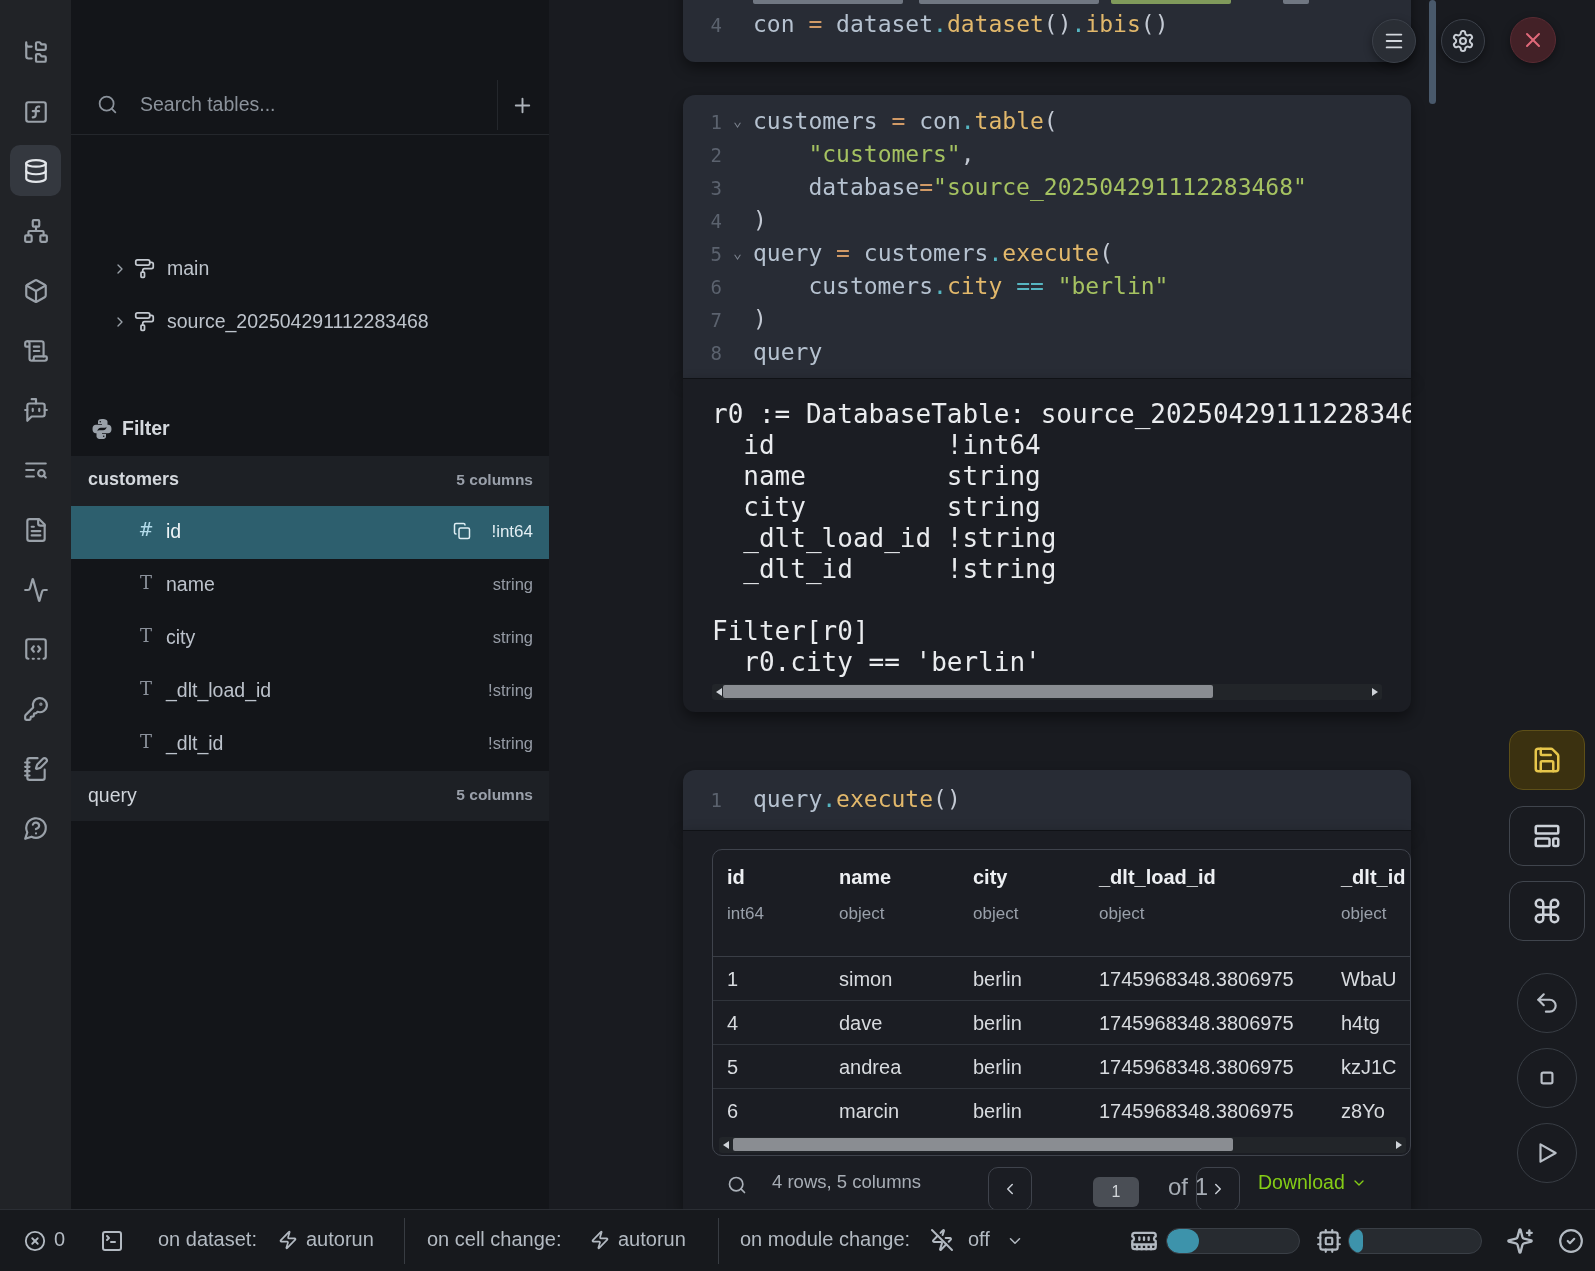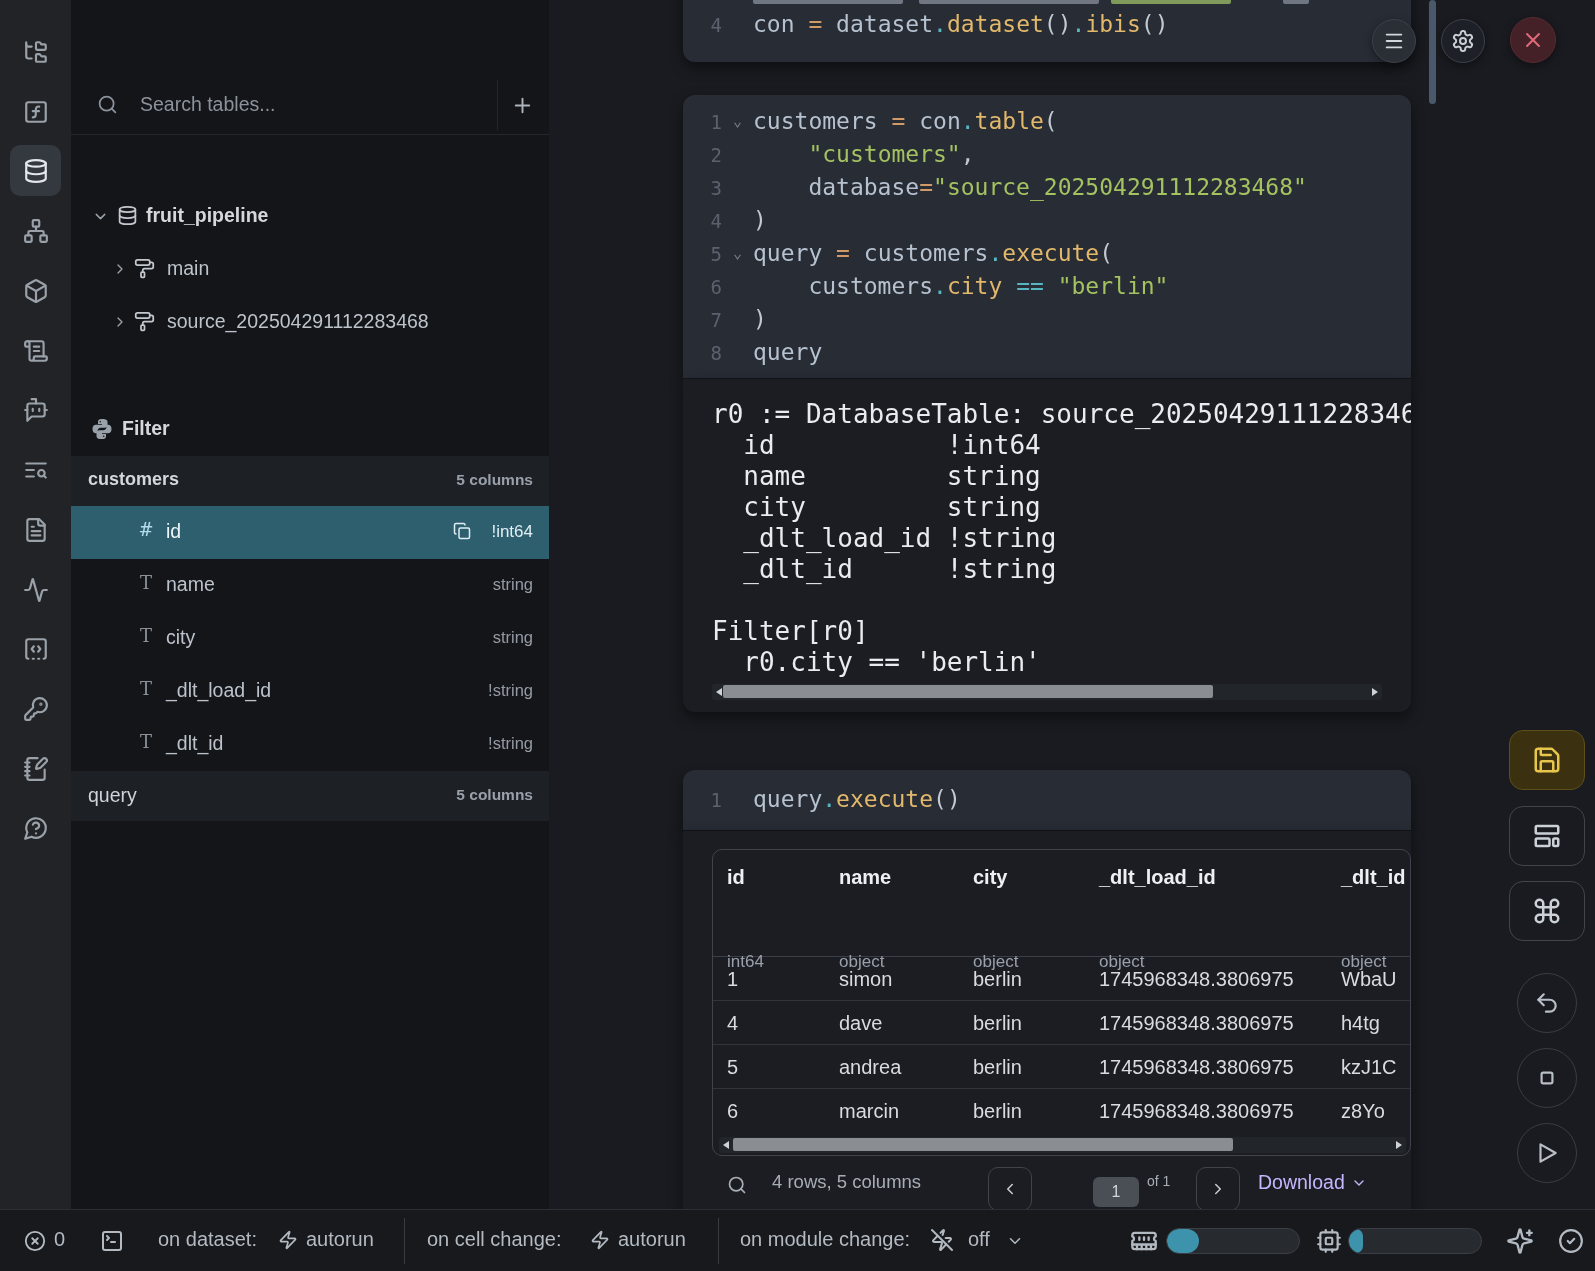--- a/index.html
+++ b/index.html
@@ -87,33 +87,33 @@
   .arrL,.arrR { position:absolute; top:4px; width:0; height:0;
                 border-top:4px solid transparent; border-bottom:4px solid transparent; }
   .arrL { left:4px; border-right:6px solid #cfd3d8; }
   .arrR { right:4px; border-left:6px solid #cfd3d8; }
 
   
   .tablebox { position:absolute; left:29px; top:18px; width:699px; height:307px;
               border:1px solid #3f434c; border-radius:10px; overflow:hidden; }
   .thead { position:absolute; left:0; top:0; width:100%; height:107px; border-bottom:1px solid #3a3e46; }
   .thname { position:absolute; top:16px; font-size:20px; font-weight:bold; color:#edeff2; white-space:nowrap; }
-  .thtype { position:absolute; top:54px; font-size:17px; color:#99a0aa; white-space:nowrap;margin-top:48px; }
+  .thtype { position:absolute; top:54px; font-size:17px; color:#99a0aa; white-space:nowrap; }
   .tbody { position:absolute; left:0; top:107px; width:100%; }
   .trow { position:relative; height:44px; border-bottom:1px solid #30343b; }
   .trow:last-child { border-bottom:none; }
   .tcell { position:absolute; top:0; line-height:44px; font-size:20px; color:#d8dbdf; white-space:nowrap; }
   .c0{left:14px} .c1{left:126px} .c2{left:260px} .c3{left:386px} .c4{left:628px}
 
   .tfooter-item { position:absolute; }
   .pagebtn { width:44px; height:44px; border-radius:10px; border:1px solid #3f434c;
              color:#c9ced6; display:flex; align-items:center; justify-content:center; }
   .pagepill { width:46px; height:30px; background:#4a4e55; border-radius:6px; color:#d2d6da;
               font-size:16px; display:flex; align-items:center; justify-content:center; }
-  .download { color:#c4b5fd; font-size:19.5px; display:flex; align-items:center; gap:6px; }
+  .download { color:#84cc16; font-size:19.5px; display:flex; align-items:center; gap:6px; }
 
   
   .roundbtn { position:absolute; width:44px; height:44px; border-radius:50%; display:flex;
               align-items:center; justify-content:center; box-shadow:0 3px 8px rgba(0,0,0,.4); }
   #menu-btn { left:1372px; top:19px; background:#2a2e35; border:1px solid #3c414a; color:#d3d7dd; }
   #gear-btn { left:1441px; top:19px; background:#1d2026; border:1px solid #3c414a; color:#c9ced5; }
   #close-btn { left:1510px; top:17px; width:46px; height:46px; background:#432127;
                border:1px solid #5a2b33; color:#e0697a; }
   .vscroll { position:absolute; left:1429px; top:0; width:7px; height:104px; background:#49596b; border-radius:4px; }
 
@@ -266,35 +266,20 @@
       <span class="search-div"></span>
       <span class="add-btn">
           <svg class="ic" width="23" height="23" viewBox="0 0 24 24">
             <path d="M5 12h14"></path>
             <path d="M12 5v14"></path>
           </svg>
         </span>
     </div>
 
 
-    <div class="row tree-row" style="top:190px">
-      <span class="tr-chev" style="left:21px">
-          <svg class="ic" width="17" height="17" viewBox="0 0 24 24">
-            <path d="m6 9 6 6 6-6"></path>
-          </svg>
-        </span>
-      <span class="tr-icon" style="left:46px">
-          <svg class="ic" width="21" height="21" viewBox="0 0 24 24">
-            <ellipse cx="12" cy="5" rx="9" ry="3"></ellipse>
-            <path d="M3 5v14a9 3 0 0 0 18 0V5"></path>
-            <path d="M3 12a9 3 0 0 0 18 0"></path>
-          </svg>
-        </span>
-      <span class="tr-label bold" style="left:75px">fruit_pipeline</span>
-    </div>
     <div class="row tree-row" style="top:243px">
       <span class="tr-chev" style="left:41px">
           <svg class="ic" width="16" height="16" viewBox="0 0 24 24">
             <path d="m9 18 6-6-6-6"></path>
           </svg>
         </span>
       <span class="tr-icon" style="left:63px">
           <svg class="ic" width="21" height="21" viewBox="0 0 24 24">
             <rect x="2" y="2" width="16" height="6" rx="2"></rect>
             <path d="M10 16v-2a2 2 0 0 1 2-2h8a2 2 0 0 0 2-2V7a2 2 0 0 0-2-2h-2"></path>
@@ -475,21 +460,21 @@
             <path d="m21 21-4.3-4.3"></path>
           </svg>
         </span>
       <span class="tfooter-item" style="left:89px;top:340px;font-size:18.5px;color:#a7adb5">4 rows, 5 columns</span>
       <span class="tfooter-item pagebtn" style="left:305px;top:336px">
           <svg class="ic" width="18" height="18" viewBox="0 0 24 24">
             <path d="m15 18-6-6 6-6"></path>
           </svg>
         </span>
       <span class="tfooter-item pagepill" style="left:410px;top:346px">1</span>
-      <span class="tfooter-item" style="left:464px;top:342px;font-size:14px;color:#a7adb5">of 1</span>
+      <span class="tfooter-item" style="left:485px;top:342px;font-size:24px;color:#a7adb5">of 1</span>
       <span class="tfooter-item pagebtn" style="left:513px;top:336px">
           <svg class="ic" width="18" height="18" viewBox="0 0 24 24">
             <path d="m9 18 6-6-6-6"></path>
           </svg>
         </span>
       <span class="tfooter-item download" style="left:575px;top:340px">
           <span>Download</span>
           <svg class="ic" width="16" height="16" viewBox="0 0 24 24">
             <path d="m6 9 6 6 6-6"></path>
           </svg>

